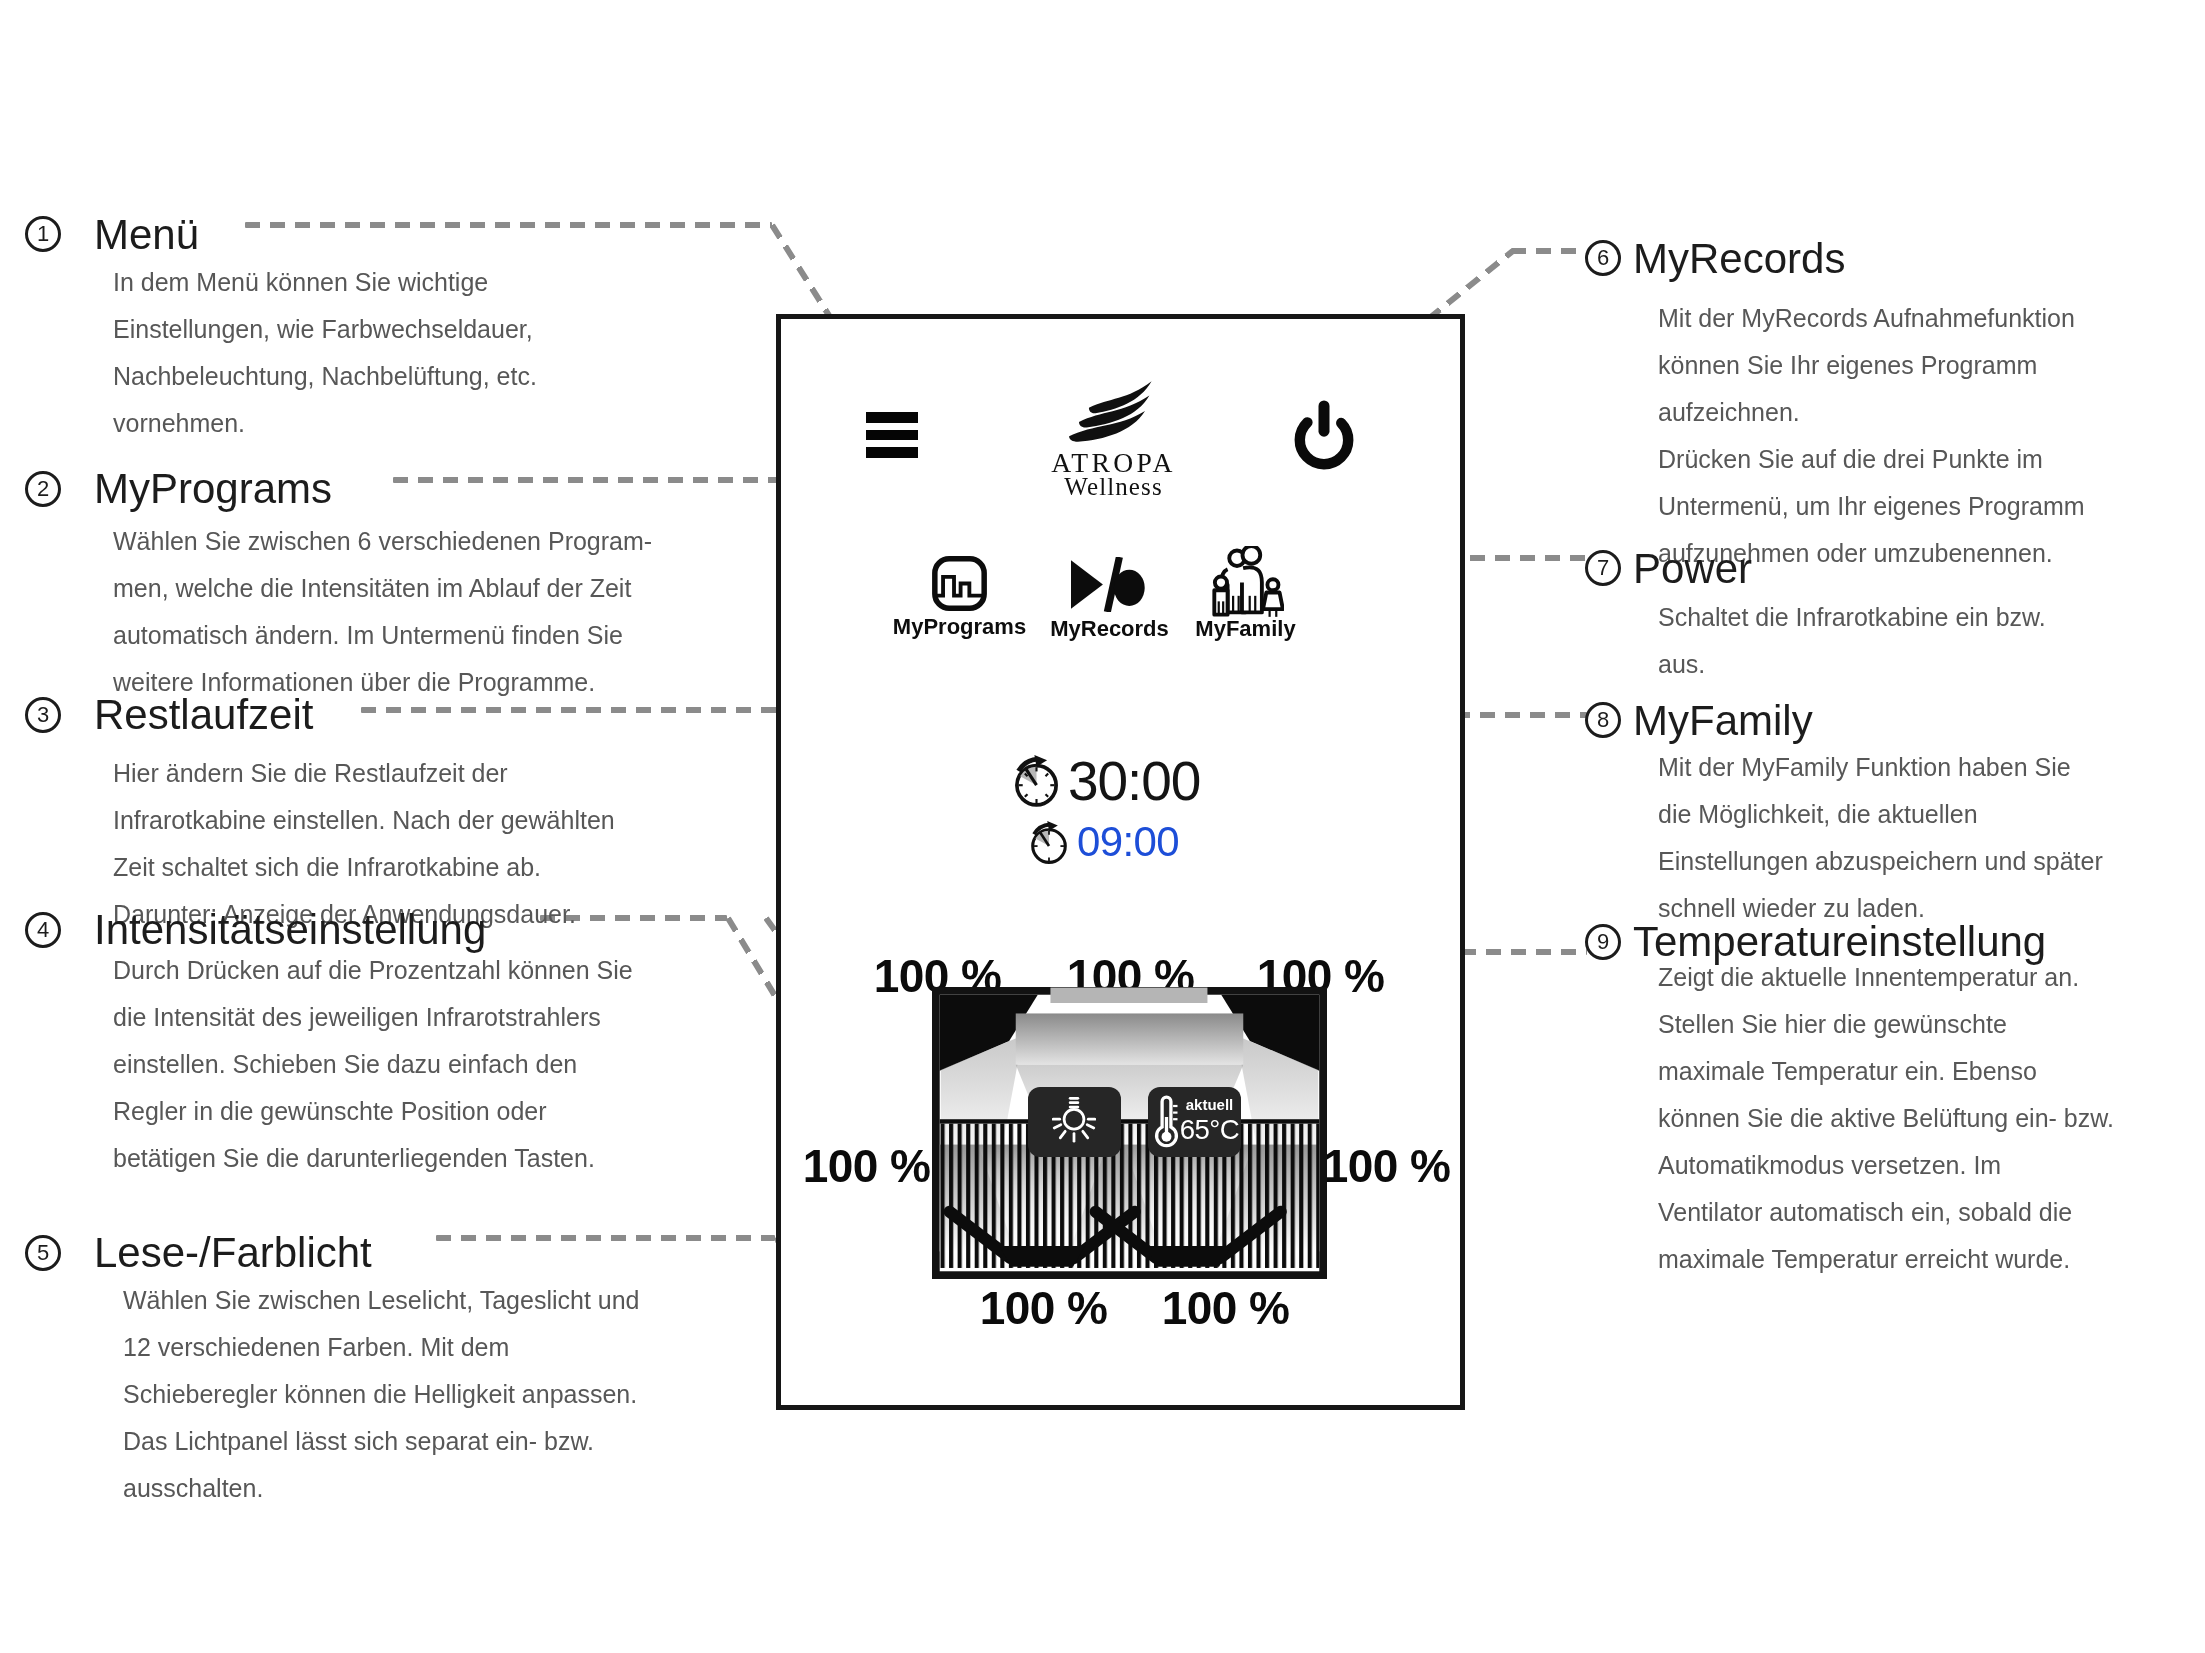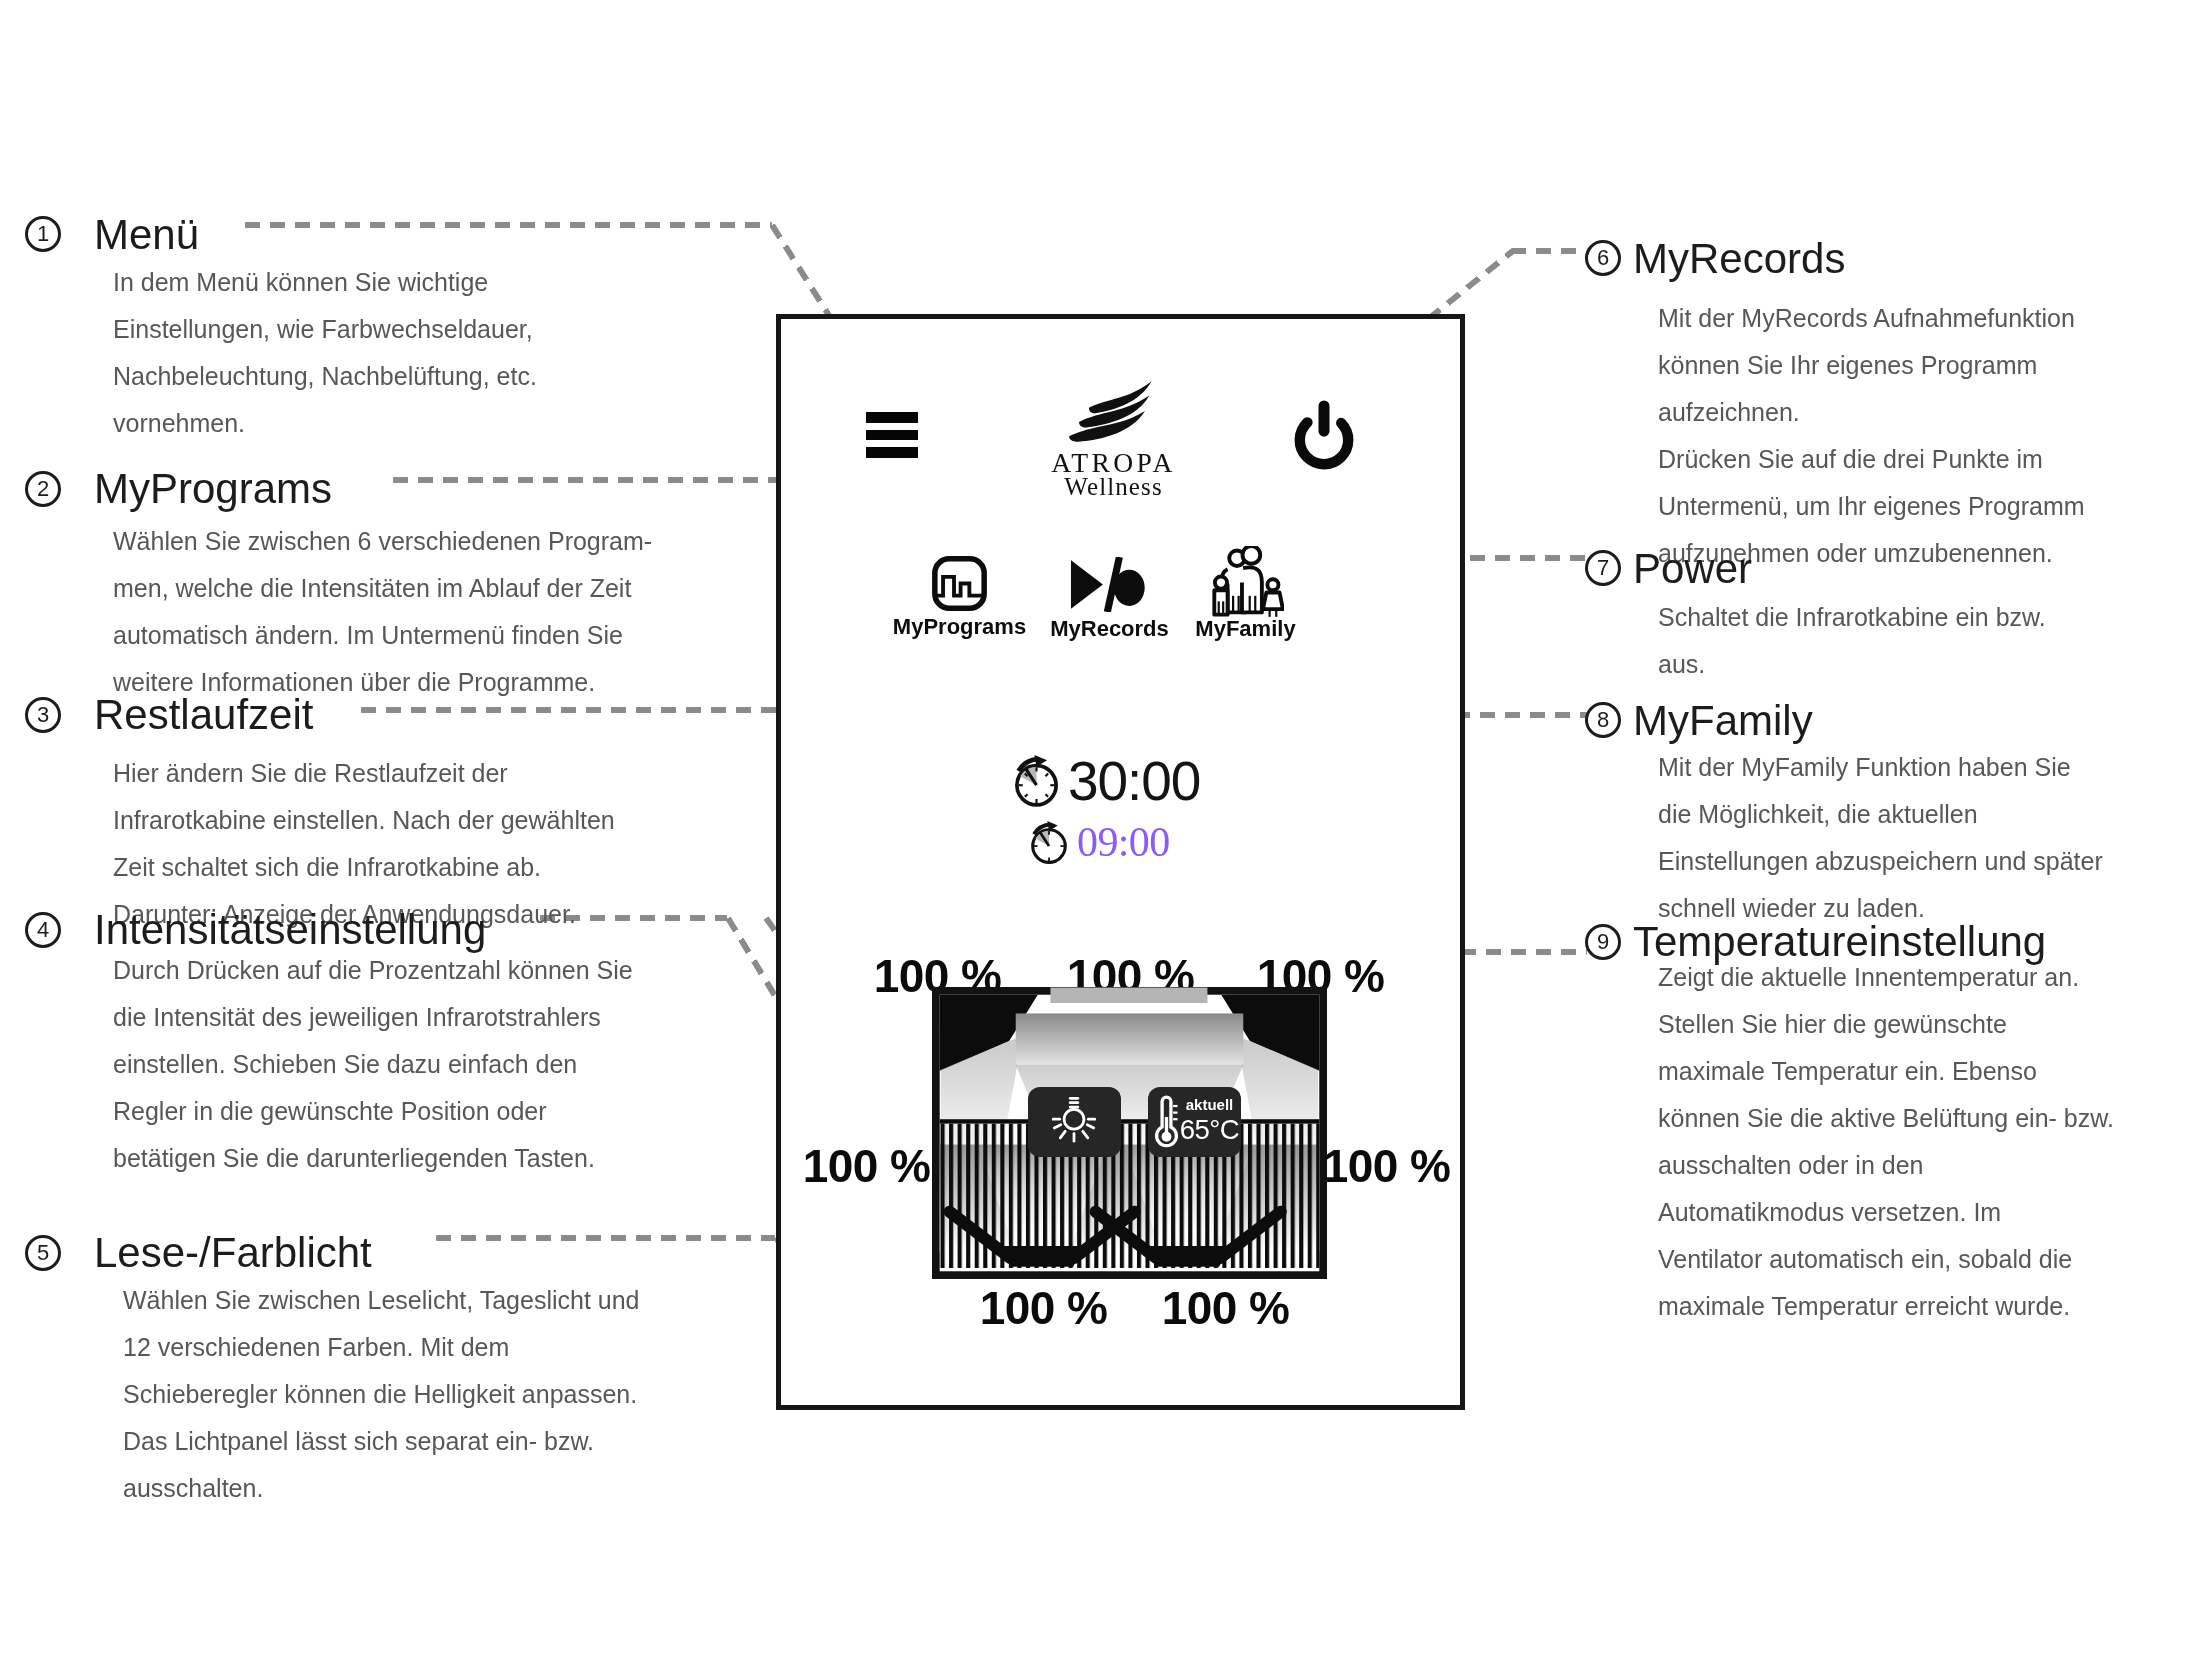--- a/index.html
+++ b/index.html
@@ -18,21 +18,21 @@
   .pct{position:absolute;width:143px;text-align:center;font-size:46px;font-weight:700;
        letter-spacing:-0.6px;color:#0b0b0b;white-space:nowrap;}
   .applabel{position:absolute;width:143px;text-align:center;font-size:22px;font-weight:700;color:#0d0d0d;}
   .hamburger{position:absolute;left:866px;top:412px;width:52px;display:flex;flex-direction:column;gap:7.2px;cursor:pointer;}
   .hamburger div{height:10.5px;background:#050505;}
   .brandname{position:absolute;left:1042px;top:447px;width:143px;text-align:center;
              font-family:"Liberation Serif",serif;font-size:27.6px;letter-spacing:3.3px;color:#121212;}
   .brandtag{position:absolute;left:1042px;top:473px;width:143px;text-align:center;
             font-family:"Liberation Serif",serif;font-size:25px;letter-spacing:1.1px;color:#121212;}
   .timer-big{position:absolute;left:1068px;top:751px;font-size:55px;line-height:61px;color:#141414;letter-spacing:-1.1px;}
-  .timer-small{position:absolute;left:1077px;top:819px;font-size:42px;line-height:46px;color:#8b5cf6;letter-spacing:-0.6px;font-family:Liberation Serif, serif;}
+  .timer-small{position:absolute;left:1077px;top:819px;font-size:42px;line-height:46px;color:#1d4ed8;letter-spacing:-0.6px;}
   .ctrlbtn{position:absolute;width:93px;height:70px;background:#262626;border-radius:12px;}
   .aktuell{position:absolute;left:34px;top:8.8px;width:55px;font-size:15px;font-weight:700;color:#fff;text-align:center;}
   .tempval{position:absolute;left:29px;top:26.5px;width:62px;font-size:27.6px;color:#fff;text-align:right;letter-spacing:-0.6px;}
 </style>
 </head>
 <body>
 
 <div id="page">
 
   <div class="dash" style="left:245px;top:222px;width:527px;"></div>
@@ -133,21 +133,20 @@
       <div class="tline">schnell wieder zu laden.</div>
     </div>
 
   <div class="circ" style="left:1585px;top:924px;">9</div>
   <div class="title" style="left:1633px;top:917px;">Temperatureinstellung</div>
   <div class="bodytxt" style="left:1658px;top:954px;">
       <div class="tline">Zeigt die aktuelle Innentemperatur an.</div>
       <div class="tline">Stellen Sie hier die gewünschte</div>
       <div class="tline">maximale Temperatur ein. Ebenso</div>
       <div class="tline">können Sie die aktive Belüftung ein- bzw.</div>
-      <div class="tline">ausschalten oder in den</div>
       <div class="tline">Automatikmodus versetzen. Im</div>
       <div class="tline">Ventilator automatisch ein, sobald die</div>
       <div class="tline">maximale Temperatur erreicht wurde.</div>
     </div>
 
   <div class="panel"></div>
 
   <div class="hamburger">
     <div></div>
     <div></div>

